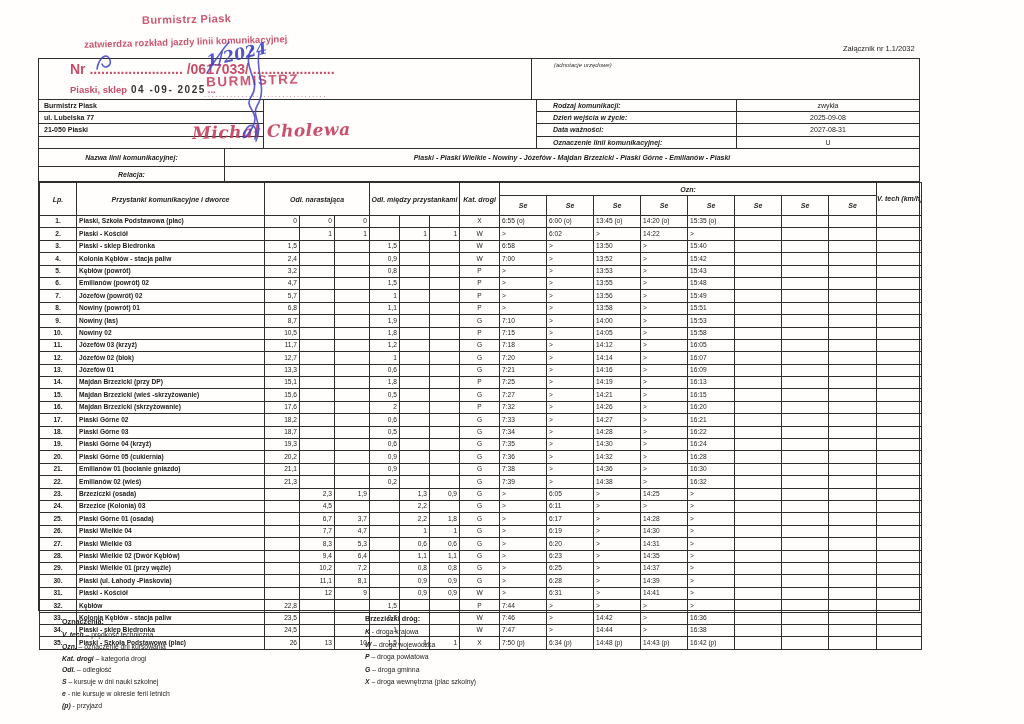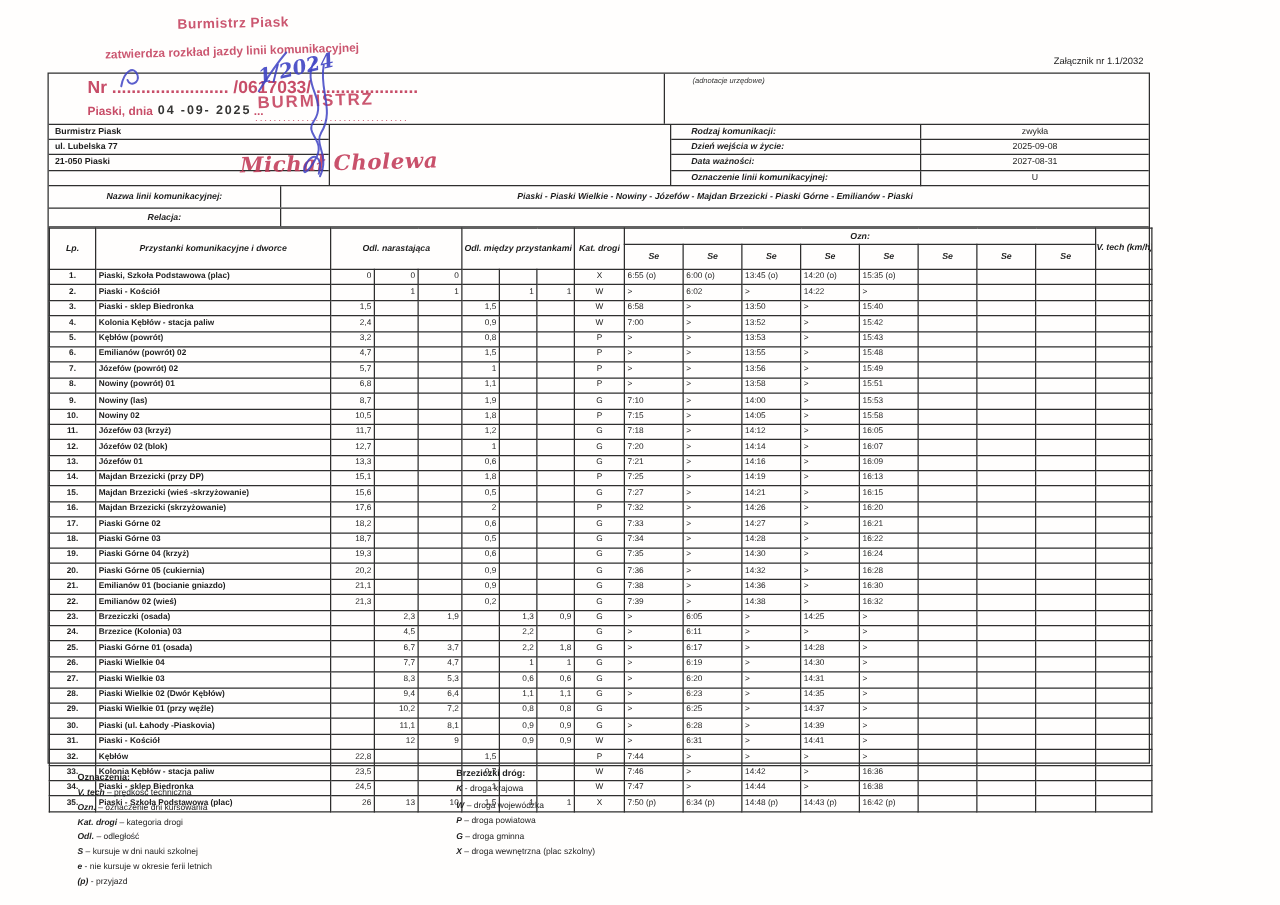--- a/index.html
+++ b/index.html
@@ -75,21 +75,21 @@
 </style>
 </head>
 <body>
 
 <div class="page">
 
   <div class="stamp st-authority">Burmistrz Piask</div>
   <div class="stamp st-approval">zatwierdza rozkład jazdy linii komunikacyjnej</div>
   <div class="attachment">Załącznik nr 1.1/2032</div>
   <div class="stamp st-nrline">Nr ........................ /0617033/ .....................</div>
-  <div class="stamp st-dateline"><span>Piaski, dnia</span><span class="date-stamp">04 -09- 2025</span><span>...</span></div>
+  <div class="stamp st-dateline"><span>Piaski, sklep</span><span class="date-stamp">04 -09- 2025</span><span>...</span></div>
   <div class="stamp st-title">BURMISTRZ</div>
   <div class="stamp st-dots">.................................</div>
   <div class="ink ink-number">1/2024</div>
   <div class="stamp st-signature">Michał Cholewa</div>
 
   <svg class="ink-svg" width="1024" height="724" viewBox="0 0 1024 724">
     <g fill="none" stroke="#3f43c4" stroke-width="1.6" stroke-linecap="round" opacity="0.85">
       <path d="M97,69 C99,57 107,52 110,60 C112,66 104,70 102,64"></path>
       <path d="M207,73 C214,62 222,50 229,42"></path>
       <path d="M252,48 C240,68 263,80 251,97 C243,108 262,112 252,128 C247,137 240,143 245,131 C250,121 259,125 255,139"></path>

